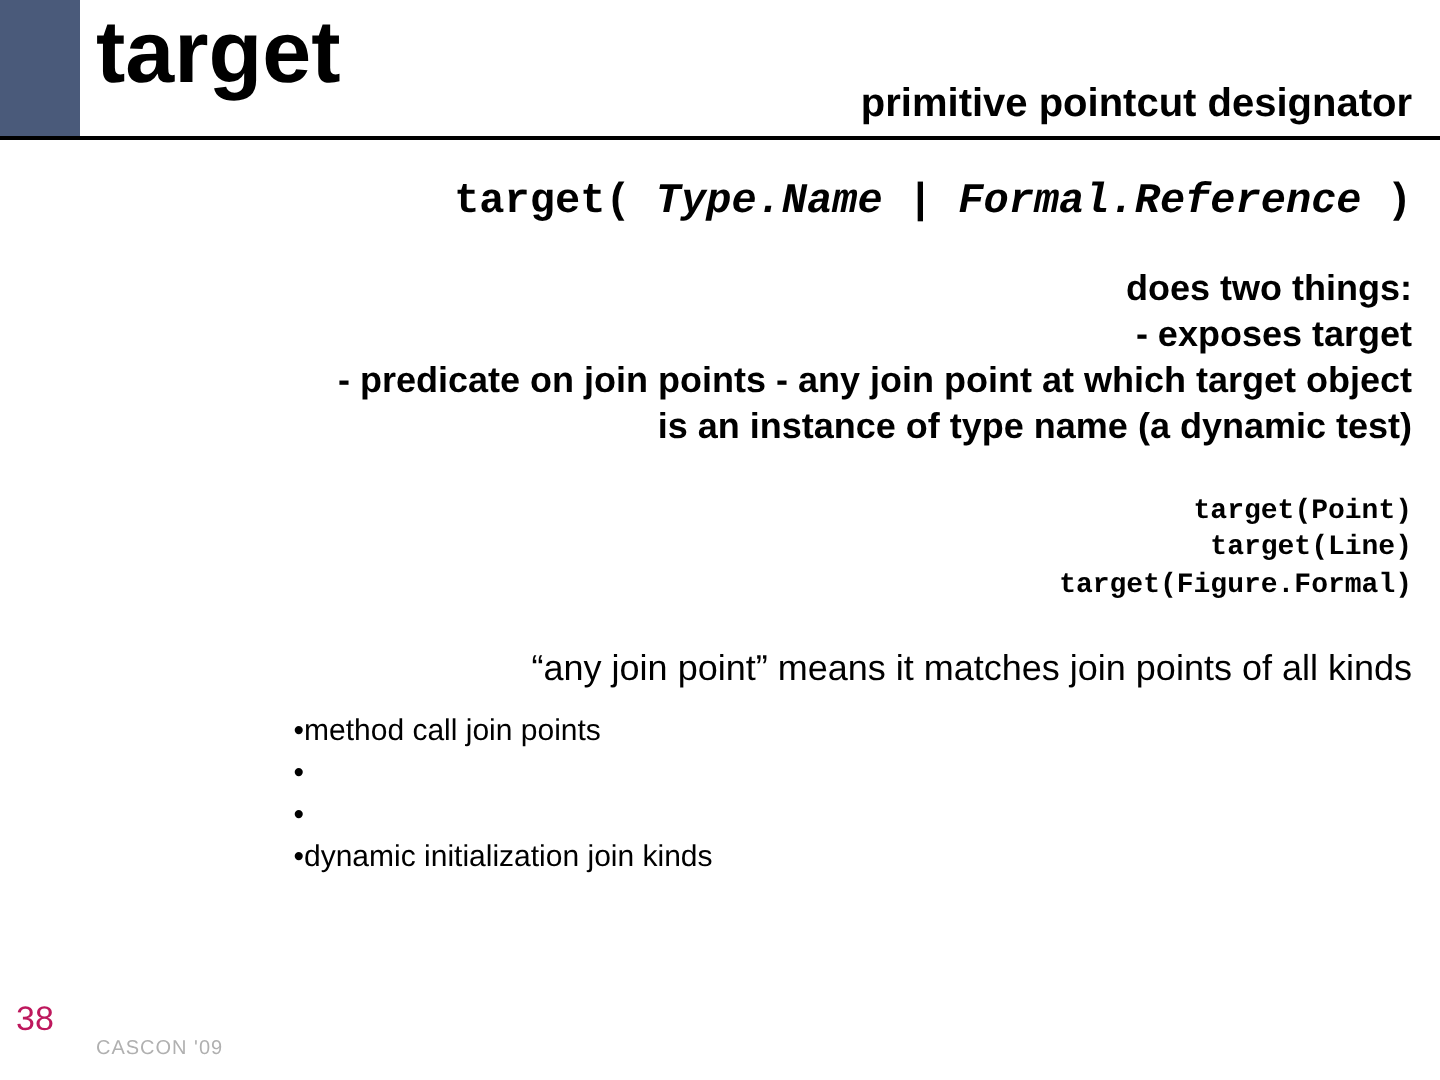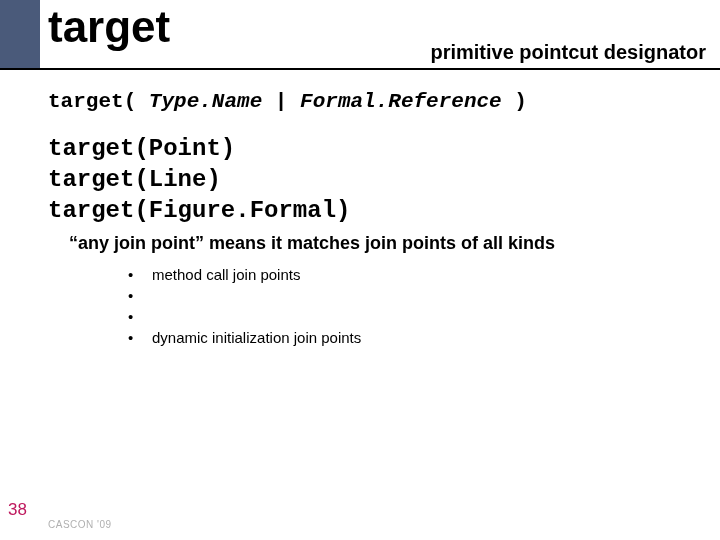--- a/index.html
+++ b/index.html
@@ -36,20 +36,21 @@
   }
   .titlebar .subtitle {
     position: absolute;
     right: 14px;
     bottom: 4px;
     font-size: 20px;
     font-weight: bold;
   }
   .body {
     padding: 20px 14px 0 48px;
+    text-align: right;
   }
   .syntax {
     font-family: "Courier New", Courier, monospace;
     font-size: 21px;
     font-weight: bold;
     margin-bottom: 20px;
   }
   .syntax .italic {
     font-style: italic;
   }
@@ -62,28 +63,28 @@
   .does .indent1 {
     padding-left: 34px;
     display: block;
   }
   .does .indent2 {
     padding-left: 48px;
     display: block;
   }
   .examples {
     font-family: "Courier New", Courier, monospace;
-    font-size: 24px;
+    font-size: 14px;
     font-weight: bold;
     line-height: 1.3;
-    margin-bottom: 6px;
+    margin-bottom: 22px;
   }
   .anykind {
     font-size: 18px;
-    font-weight: bold;
+    font-weight: normal;
     margin-bottom: 10px;
     margin-left: 21px;
   }
   .bullets {
     font-size: 15px;
     padding-left: 80px;
   }
   .bullets .row {
     display: flex;
     align-items: baseline;
@@ -119,20 +120,26 @@
 </div>
 
 <div class="body">
 
   <div class="syntax">
     <span>target</span><span>(</span>
     <span class="italic">Type.Name</span><span class="italic"> | </span><span class="italic">Formal.Reference</span>
     <span>)</span>
   </div>
 
+  <div class="does">
+    <span>does two things:</span>
+    <span class="indent1">- exposes target</span>
+    <span class="indent1">- predicate on join points - any join point at which target object</span>
+    <span class="indent2">is an instance of type name (a dynamic test)</span>
+  </div>
 
   <div class="examples">
     <div>target(Point)</div>
     <div>target(Line)</div>
     <div>target(Figure.Formal)</div>
   </div>
 
   <div class="anykind">“any join point” means it matches join points of all kinds</div>
 
   <div class="bullets">
@@ -141,20 +148,20 @@
       <span>method call join points</span>
     </div>
     <div class="row">
       <span class="dot">•</span>
     </div>
     <div class="row">
       <span class="dot">•</span>
     </div>
     <div class="row">
       <span class="dot">•</span>
-      <span>dynamic initialization join points</span>
+      <span>dynamic initialization join kinds</span>
     </div>
   </div>
 
 </div>
 
 <div class="slidenum">38</div>
 <div class="footer">CASCON '09</div>
 
 </body></html>

